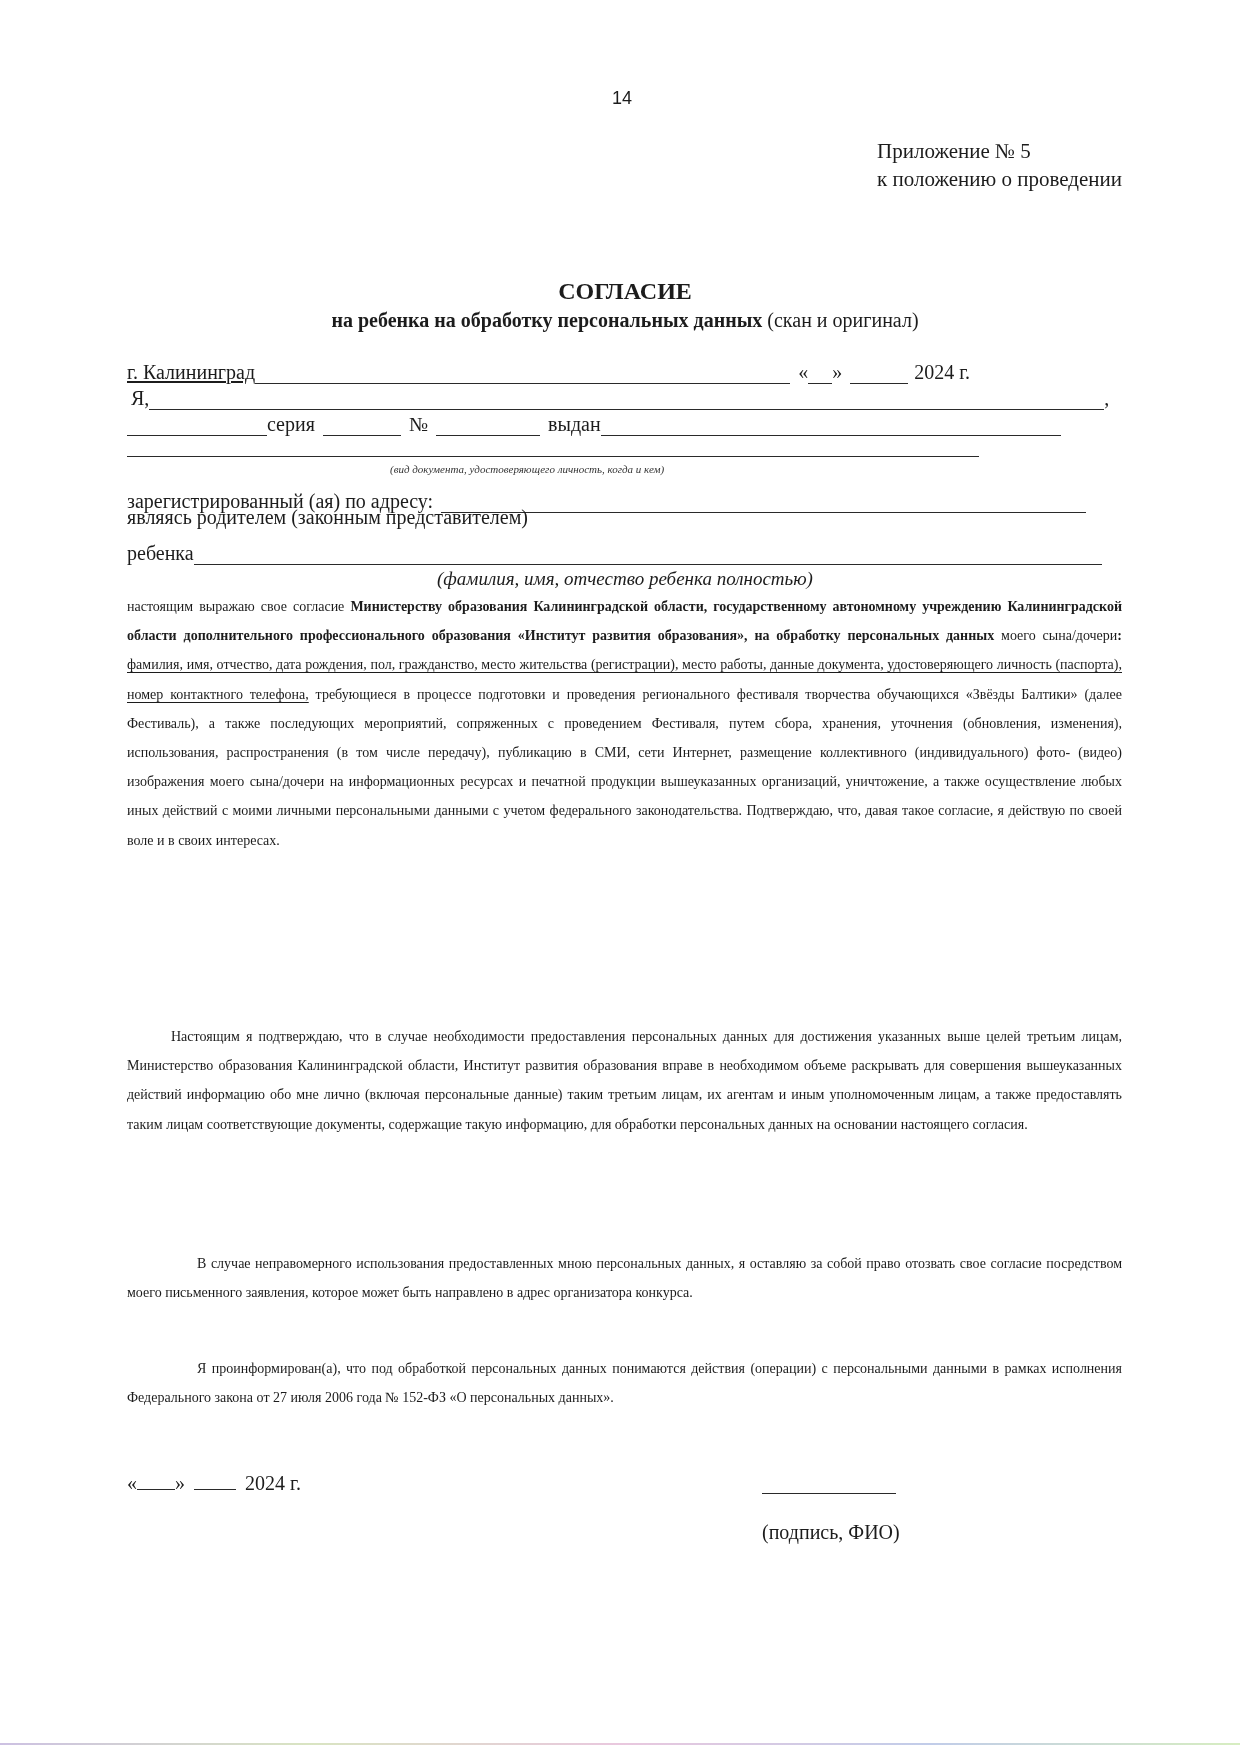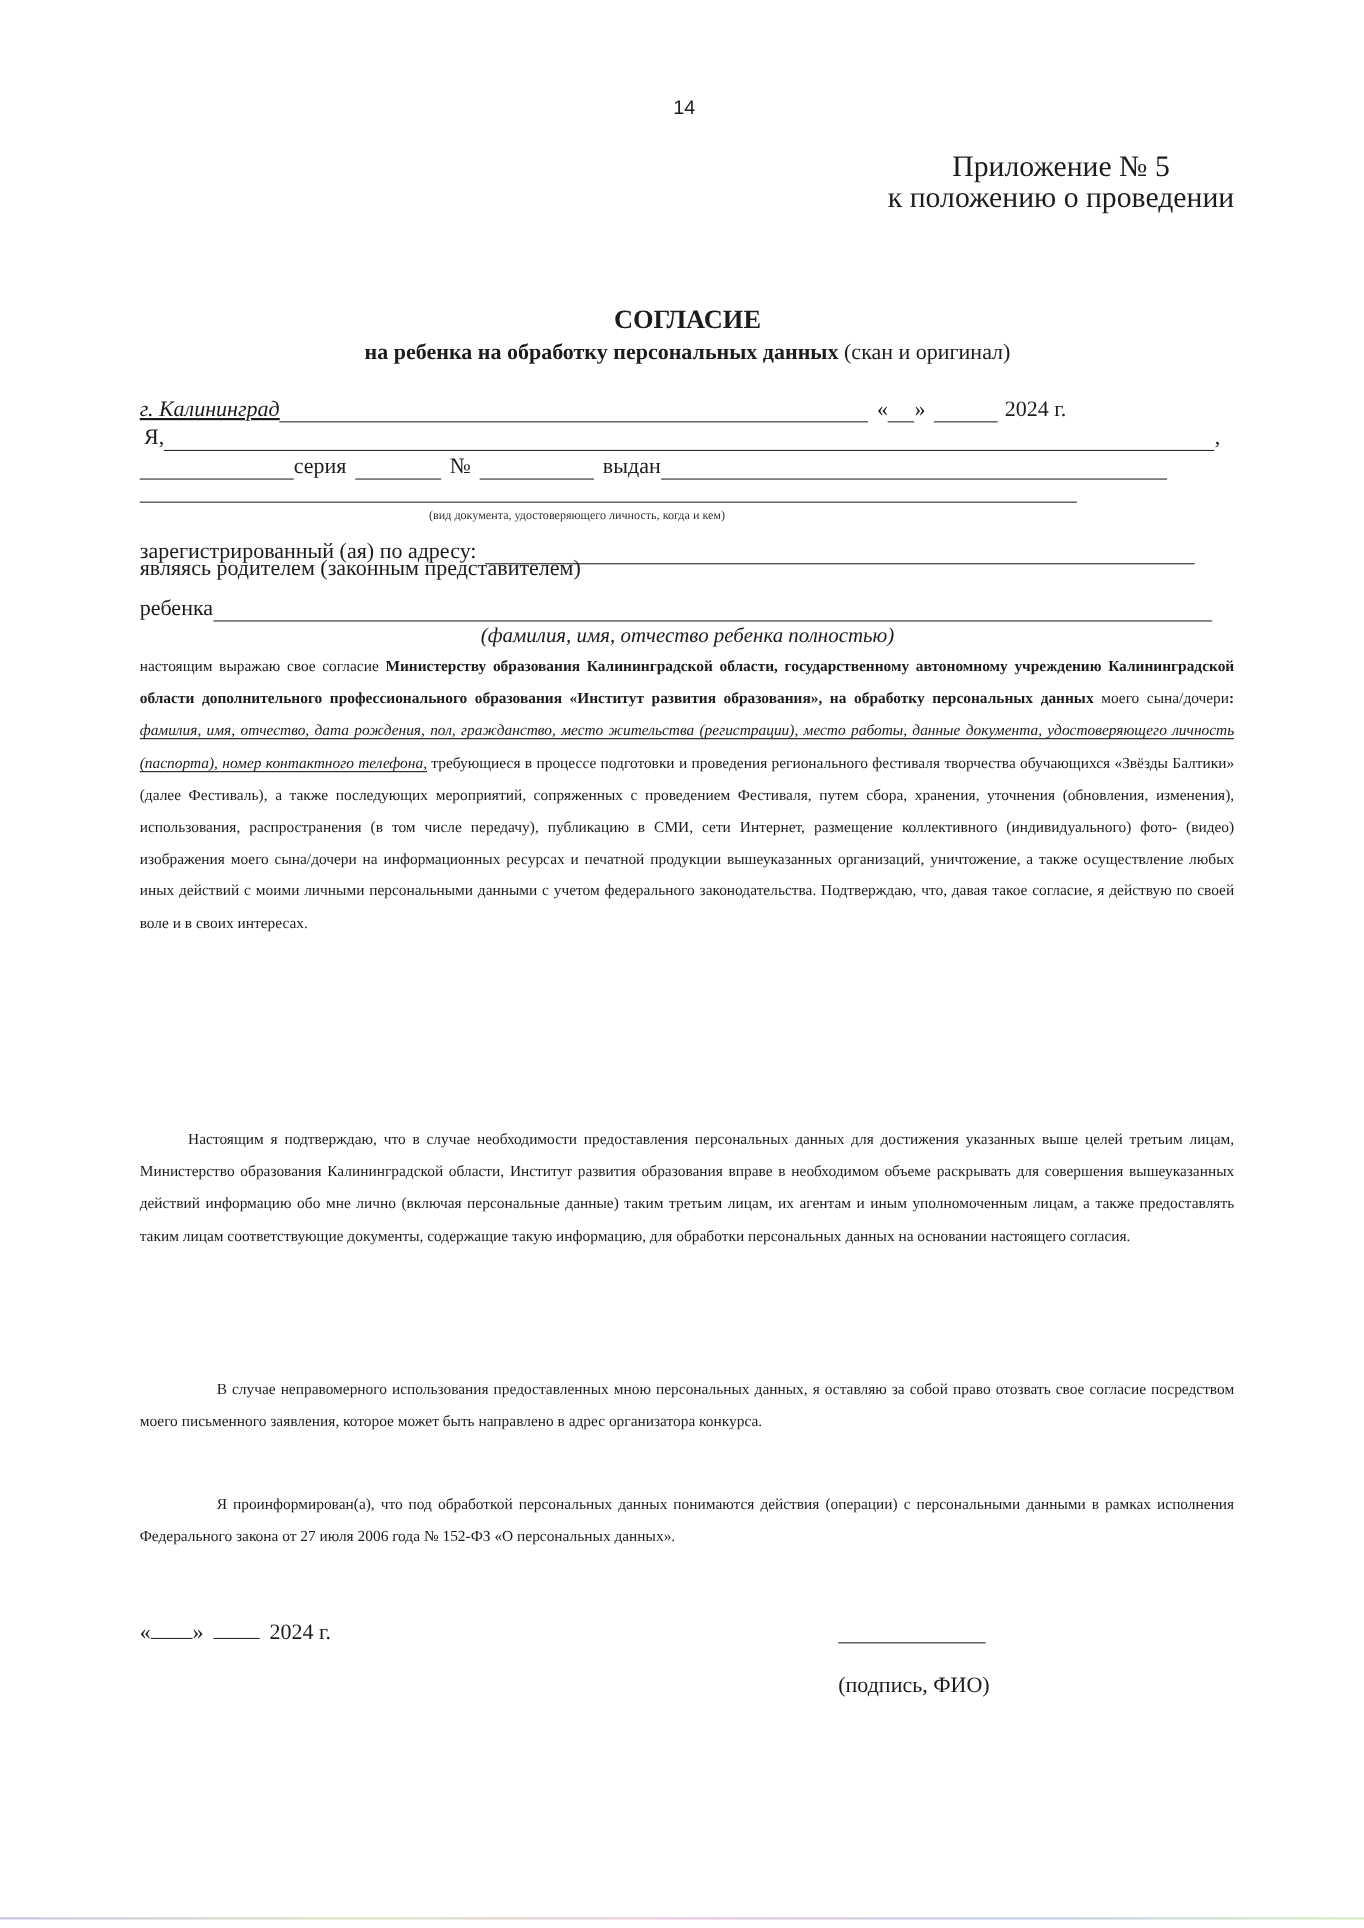--- a/index.html
+++ b/index.html
@@ -1,33 +1,33 @@
 <!DOCTYPE html>
 <html><head>
 <meta charset="utf-8">
 <style>
   html, body { margin: 0; padding: 0; background: #ffffff; }
   body { width: 1240px; height: 1753px; position: relative; overflow: hidden;
          font-family: "Liberation Serif", "DejaVu Serif", serif; color: #1c1c1c; }
   .abs { position: absolute; }
   .page-num { left: 612px; top: 88px; font-family: "Liberation Sans", "DejaVu Sans", sans-serif; font-size: 18px; }
-  .appendix { right: 118px; top: 137px; text-align: center; font-size: 27px; line-height: 28px; }
+  .appendix { right: 118px; top: 137px; text-align: left; font-size: 21px; line-height: 28px; }
   .appendix div { white-space: nowrap; }
   .title { left: 0; width: 1250px; top: 278px; text-align: center; font-weight: bold; font-size: 24px; }
   .subtitle { left: 0; width: 1250px; top: 309px; text-align: center; font-size: 20px; }
   .subtitle b { font-weight: bold; }
 
   .row { position: absolute; left: 127px; width: 995px; font-size: 20px; line-height: 24px; white-space: nowrap; display: flex; align-items: flex-end; }
   .u { display: inline-block; border-bottom: 1.3px solid #2a2a2a; height: 20px; }
-  .cap-small { position: absolute; left: 390px; top: 463px; font-size: 11px; color: #333; }
+  .cap-small { position: absolute; left: 390px; top: 463px; font-size: 11px; font-style: italic; color: #333; }
   .cap-italic { position: absolute; left: 0; width: 1250px; top: 568px; text-align: center; font-size: 19px; font-style: italic; }
 
   .body-text { position: absolute; left: 127px; width: 995px; font-size: 14px; line-height: 29.2px; text-align: justify; text-align-last: left; }
   .body-text b { font-weight: bold; }
-  .ul { text-decoration: underline; text-underline-offset: 3px; font-style: italic; }
+  .ul { text-decoration: underline; text-underline-offset: 3px; }
   .indent { text-indent: 44px; }
   .indent2 { text-indent: 70px; }
 
   .date-row { position: absolute; left: 127px; top: 1471px; font-size: 20px; white-space: nowrap; }
   .sig-line { position: absolute; left: 762px; top: 1493px; width: 134px; border-bottom: 1.3px solid #2a2a2a; }
   .sig-label { position: absolute; left: 762px; top: 1521px; font-size: 20px; }
   .scan-line { position: absolute; left: 0; width: 1240px; top: 1743px; height: 2px;
                background: linear-gradient(90deg, #b7a6d6, #c9d9a8, #e0b0d0, #a7b7e0, #c6e6a6); opacity: 0.7; }
 </style>
 </head>

